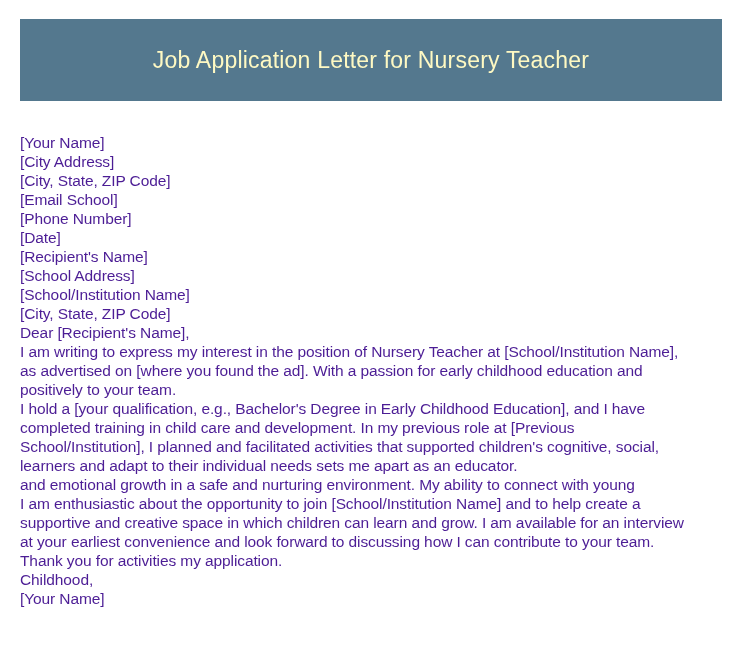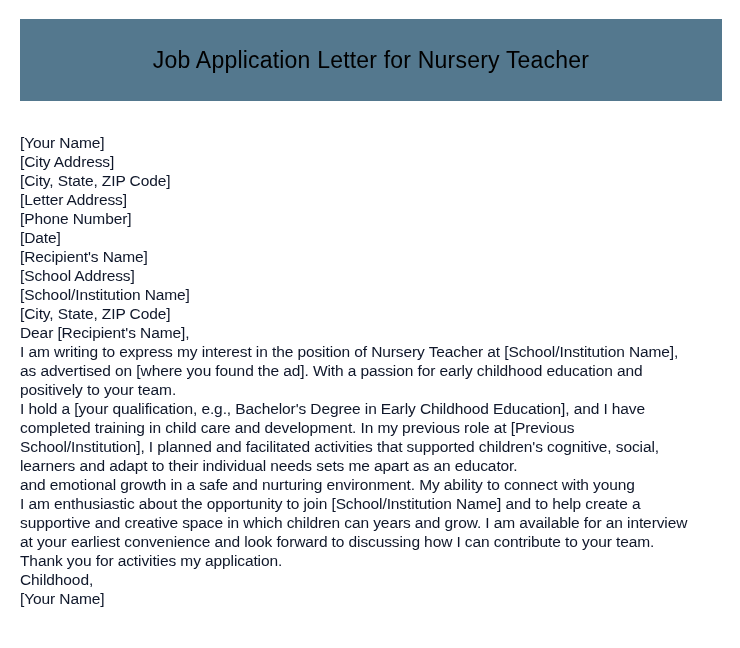--- a/index.html
+++ b/index.html
@@ -38,28 +38,28 @@
     font-size: 15.5px;
     white-space: nowrap;
     letter-spacing: -0.1px;
   }
 </style>
 </head>
 <body style="background-color: rgb(255, 255, 255);">
 
 <div>
   <div class="banner" style="background-color: rgb(84, 120, 142);">
-    <div class="banner-title" style="color: #000000;">Job Application Letter for Nursery Teacher</div>
+    <div class="banner-title" style="color: #fef9c3;">Job Application Letter for Nursery Teacher</div>
   </div>
-  <div class="letter-body" style="color: #0f172a;">
+  <div class="letter-body" style="color: #4c1d95;">
     <div>
         <div class="line">[Your Name]</div>
         <div class="line">[City Address]</div>
         <div class="line">[City, State, ZIP Code]</div>
-        <div class="line">[Letter Address]</div>
+        <div class="line">[Email School]</div>
         <div class="line">[Phone Number]</div>
       </div>
     <div class="line">[Date]</div>
     <div>
         <div class="line">[Recipient's Name]</div>
         <div class="line">[School Address]</div>
         <div class="line">[School/Institution Name]</div>
         <div class="line">[City, State, ZIP Code]</div>
       </div>
     <div class="line">Dear [Recipient's Name],</div>
@@ -71,21 +71,21 @@
         </div>
         <div>
           <div class="line">I hold a [your qualification, e.g., Bachelor's Degree in Early Childhood Education], and I have</div>
           <div class="line">completed training in child care and development. In my previous role at [Previous</div>
           <div class="line">School/Institution], I planned and facilitated activities that supported children's cognitive, social,</div>
           <div class="line">learners and adapt to their individual needs sets me apart as an educator.</div>
           <div class="line">and emotional growth in a safe and nurturing environment. My ability to connect with young</div>
         </div>
         <div>
           <div class="line">I am enthusiastic about the opportunity to join [School/Institution Name] and to help create a</div>
-          <div class="line">supportive and creative space in which children can years and grow. I am available for an interview</div>
+          <div class="line">supportive and creative space in which children can learn and grow. I am available for an interview</div>
           <div class="line">at your earliest convenience and look forward to discussing how I can contribute to your team.</div>
         </div>
         <div>
           <div class="line">Thank you for activities my application.</div>
         </div>
       </div>
     <div class="line">Childhood,</div>
     <div class="line">[Your Name]</div>
   </div>
 </div>

